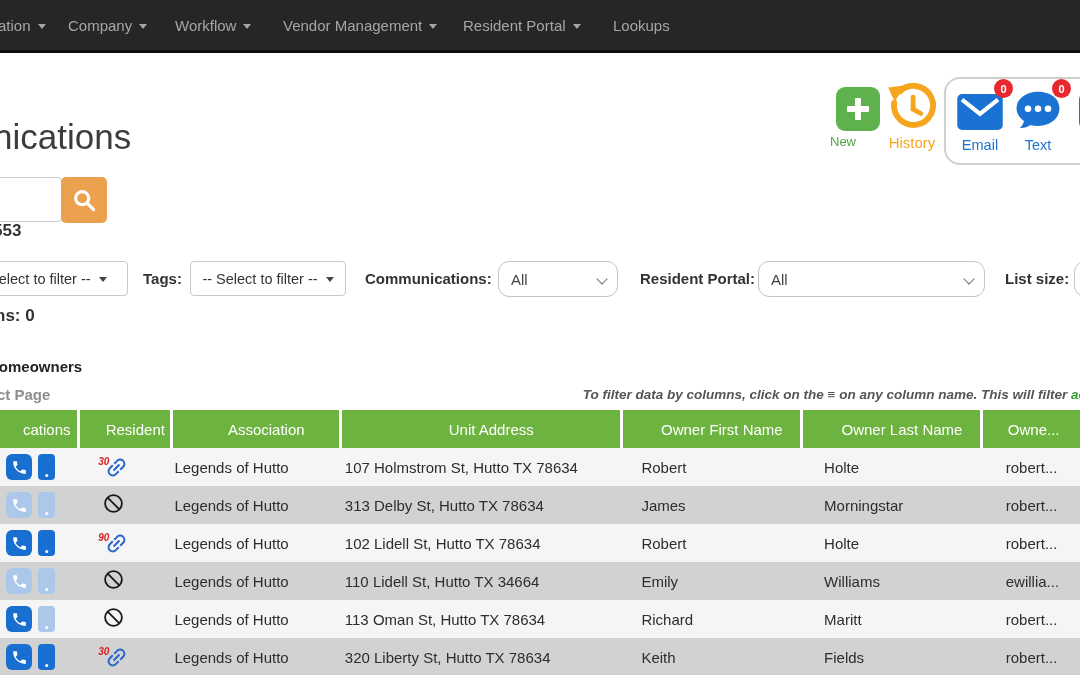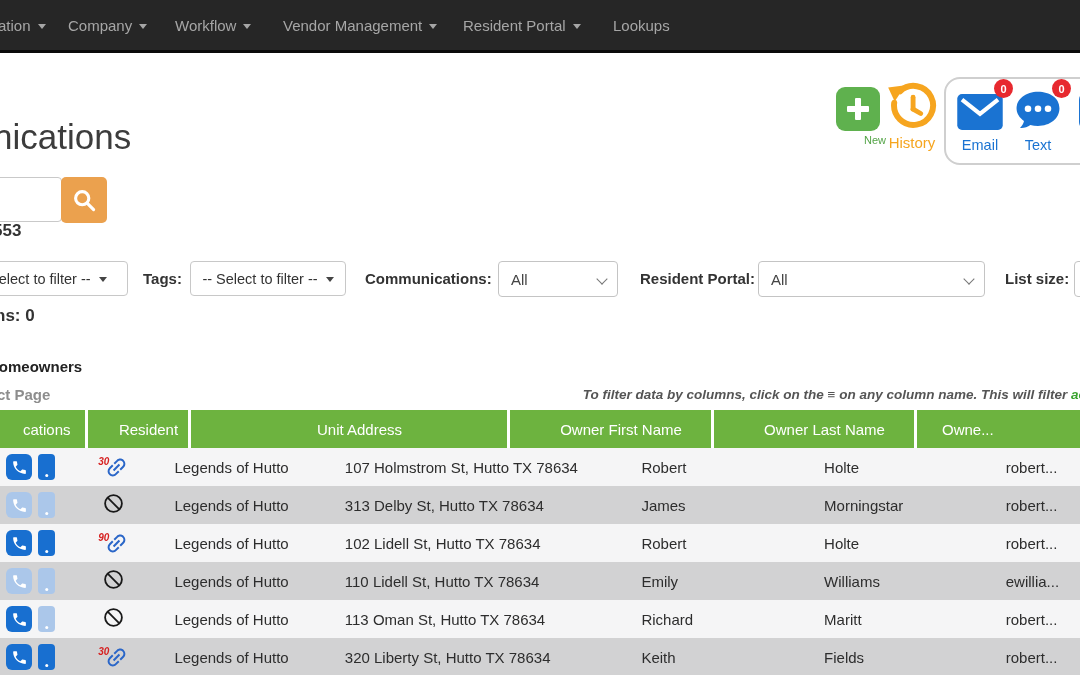--- a/index.html
+++ b/index.html
@@ -17,21 +17,21 @@
   
   .page-title{position:absolute;left:-7px;top:94px;font-size:35px;color:#3c3c3c;font-weight:400;}
 
   
   .chan-panel{position:absolute;left:944px;top:77px;width:170px;height:88px;background:#fff;
               border:2px solid #cfcfcf;border-radius:16px;box-sizing:border-box;}
   .new-tile{position:absolute;left:836px;top:87px;width:44px;height:44px;background:#5fb14e;
             border-radius:9px;cursor:pointer;}
   .new-tile::before{content:"";position:absolute;left:11px;top:19px;width:22px;height:6px;background:#fff;border-radius:1px;}
   .new-tile::after{content:"";position:absolute;left:19px;top:11px;width:6px;height:22px;background:#fff;border-radius:1px;}
-  .new-label{position:absolute;left:830px;top:134px;width:56px;text-align:right;color:#54a447;font-size:11px;}
+  .new-label{position:absolute;left:830px;top:134px;width:56px;text-align:left;color:#54a447;font-size:13px;}
   .history-wrap{position:absolute;left:886px;top:81px;width:52px;height:52px;cursor:pointer;}
   .history-label{position:absolute;left:880px;top:134px;width:64px;text-align:center;color:#f6a51f;font-size:15px;}
   .channel{position:absolute;top:86px;width:54px;display:flex;flex-direction:column;align-items:center;cursor:pointer;}
   .ch-email{left:953px;}
   .ch-text{left:1011px;}
   .ch-voice{left:1069px;}
   .ch-iconwrap{position:relative;height:44px;display:flex;align-items:flex-end;}
   .badge{position:absolute;top:-7px;right:-10px;width:19px;height:19px;border-radius:50%;
          background:#e7292f;color:#fff;font-size:11px;font-weight:700;display:flex;
          align-items:center;justify-content:center;}
@@ -44,21 +44,21 @@
   .search-btn{position:absolute;left:61px;top:177px;width:46px;height:46px;background:#eba14e;
               border:none;border-radius:5px;display:flex;align-items:center;justify-content:center;cursor:pointer;}
   .total-count{position:absolute;left:-7px;top:221px;font-size:17px;font-weight:700;color:#333;}
 
   
   .fbtn{position:absolute;top:261px;height:35px;background:#fff;border:1px solid #c8c8c8;border-radius:4px;
         box-sizing:border-box;display:flex;align-items:center;justify-content:center;gap:8px;
         font-size:14.5px;color:#333;cursor:pointer;white-space:nowrap;}
   .fbtn .caret{border-top-color:#444;}
   .flabel{position:absolute;top:261px;height:35px;line-height:35px;font-size:15px;font-weight:700;color:#333;white-space:nowrap;}
-  .fselect{position:absolute;top:261px;height:36px;background:#fff;border:1px solid #c4c4c4;border-radius:4px;
+  .fselect{position:absolute;top:261px;height:36px;background:#fff;border:1px solid #c4c4c4;border-radius:11px;
            box-sizing:border-box;display:flex;align-items:center;padding:0 12px;font-size:15px;color:#444;cursor:pointer;}
   .chev{position:absolute;right:11px;top:13px;width:7px;height:7px;border-right:1.6px solid #777;
         border-bottom:1.6px solid #777;transform:rotate(45deg);}
   .selected-line{position:absolute;left:-5px;top:306px;font-size:17px;font-weight:700;color:#333;}
   .group-label{position:absolute;left:-12px;top:358px;font-size:15px;font-weight:700;color:#222;}
   .pagesel-label{position:absolute;left:-3px;top:386px;font-size:15px;font-weight:700;color:#8d8d8d;}
   .hint{position:absolute;top:387px;right:-6px;white-space:nowrap;font-size:13.5px;font-style:italic;
         font-weight:700;color:#555;}
   .hint .hl{color:#3aa32f;}
 
@@ -206,20 +206,21 @@
   <div class="group-label">Homeowners</div>
   <div class="pagesel-label">ct Page</div>
   <div class="hint">
     <span>To filter data by columns, click on the ≡ on any column name. This will filter </span><span class="hl">ac</span>
   </div>
 
   <div class="table">
     <div class="thead">
       <div class="th c1">cations</div>
       <div class="th c2">Resident</div>
+      <div class="th c3">Association</div>
       <div class="th c4">Unit Address</div>
       <div class="th c5">Owner First Name</div>
       <div class="th c6">Owner Last Name</div>
       <div class="th c7">Owne...</div>
     </div>
     <div>
         <div class="trow light">
           <div class="cell c1">
             <span class="ic solid">
               <svg viewBox="0 0 24 24" width="17" height="17">
@@ -295,21 +296,21 @@
             </span>
             <span class="mob faded"></span>
           </div>
           <div class="cell c2">
             <span><svg viewBox="0 0 22 22" width="21" height="21">
                 <circle cx="11" cy="11" r="8.8" fill="none" stroke="#191919" stroke-width="1.9"></circle>
                 <line x1="4.9" y1="4.9" x2="17.1" y2="17.1" stroke="#191919" stroke-width="1.9"></line>
               </svg></span>
           </div>
           <div class="cell c3">Legends of Hutto</div>
-          <div class="cell c4">110 Lidell St, Hutto TX 78634</div>
+          <div class="cell c4">110 Lidell St, Hutto TX 34664</div>
           <div class="cell c5">Emily</div>
           <div class="cell c6">Williams</div>
           <div class="cell c7">ewillia...</div>
         </div>
         <div class="trow light">
           <div class="cell c1">
             <span class="ic solid">
               <svg viewBox="0 0 24 24" width="17" height="17">
                 <path fill="#fff" d="M6.62 10.79c1.44 2.83 3.76 5.14 6.59 6.59l2.2-2.2c.27-.27.67-.36 1.02-.24 1.12.37 2.33.57 3.57.57.55 0 1 .45 1 1V20c0 .55-.45 1-1 1-9.39 0-17-7.61-17-17 0-.55.45-1 1-1h3.5c.55 0 1 .45 1 1 0 1.25.2 2.45.57 3.57.11.35.03.74-.25 1.02l-2.2 2.2z"></path>
               </svg>

